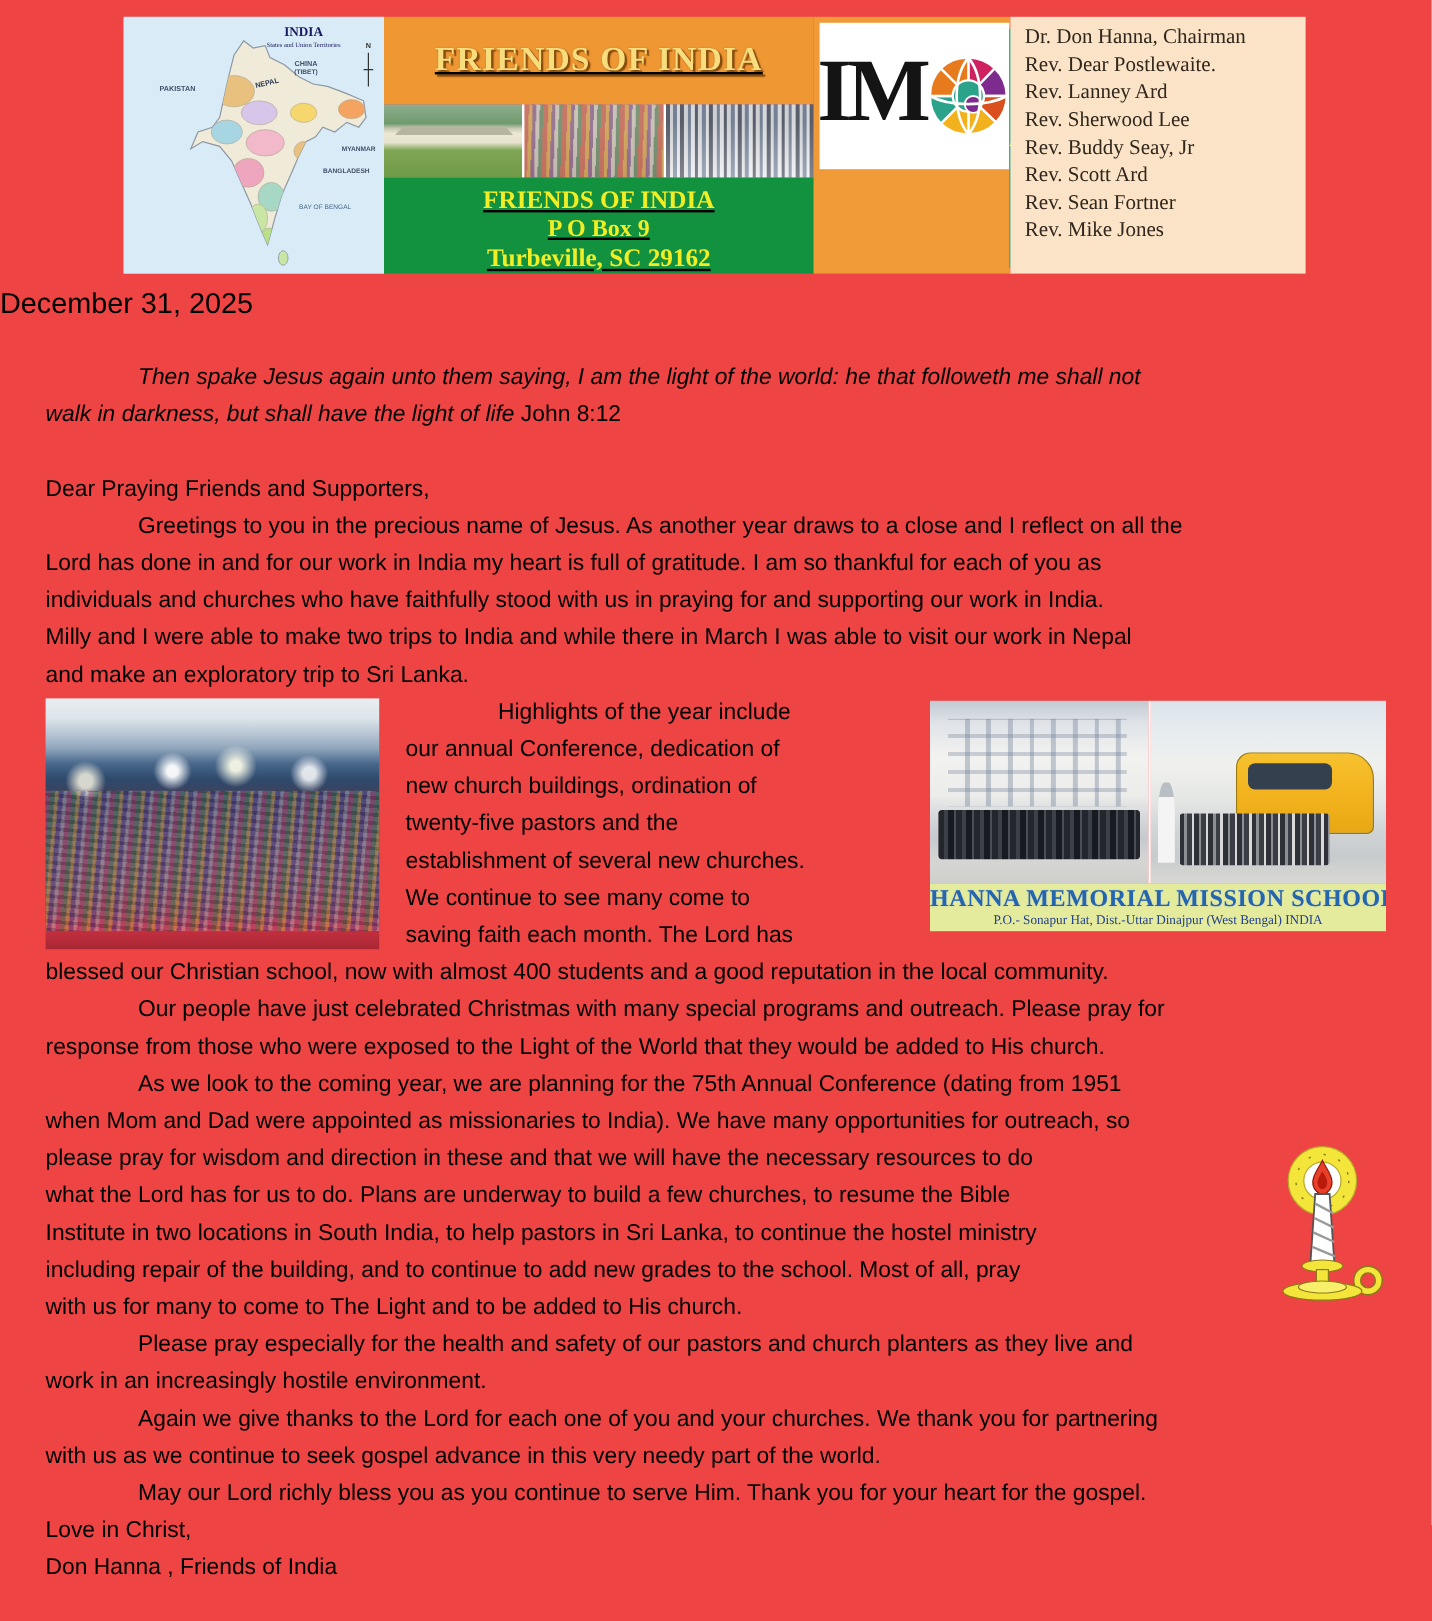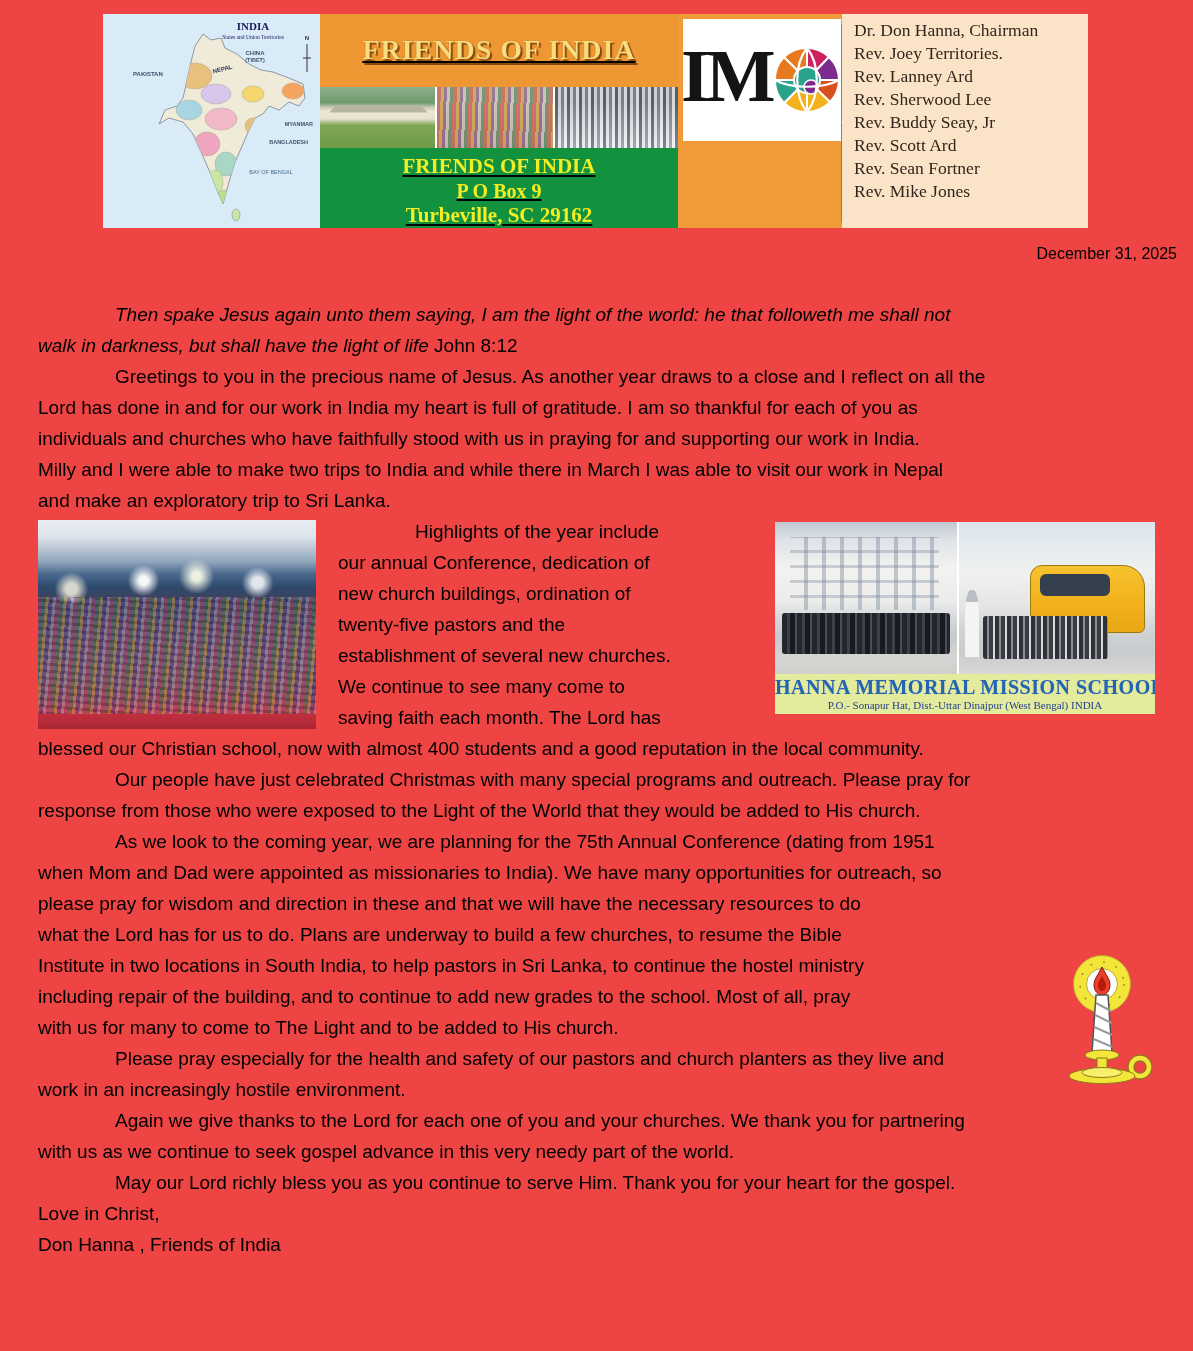--- a/index.html
+++ b/index.html
@@ -48,21 +48,21 @@
     letter-spacing:-4px; color:#141414; line-height:1; margin:-8px 0 0 -2px; }
   .imo-globe { flex:none; margin-left:1px; }
   .imo-address { margin-top:5px; flex:1; background:#2aa98c; color:#cfe23a; text-align:center;
     font-family:"Liberation Serif","DejaVu Serif",serif; font-weight:bold; font-size:16px;
     display:flex; flex-direction:column; justify-content:center; gap:7px; }
 
   .names-panel { width:246px; background:#fbe3c7; box-sizing:border-box; padding:5px 12px; flex:none;
     font-family:"Liberation Serif","DejaVu Serif",serif; font-size:17.5px; line-height:23px; color:#30261c; }
 
   
-  .date-line { margin:10px 16px 0 0; text-align:right; font-size:16px; line-height:31px; }
+  .date-line { margin:10px 0 0 0; text-align:left; font-size:24px; line-height:31px; }
   .body-text { margin:0 38px; width:1117px; }
   .para { margin:0; white-space:pre-line; font-size:19px; line-height:31px; }
   .indent { text-indent:77px; }
   .scripture { margin-top:30px; }
   .scripture .quote { font-style:italic; }
   .salutation { margin-top:31px; }
 
   .mid-section { position:relative; }
   .photo-congregation { float:left; width:278px; height:209px; margin:4px 22px 3px 0; position:relative; overflow:hidden;
     background:
@@ -192,37 +192,38 @@
         </svg>
       </div>
       <div class="imo-address">
         <div>PO Box 5002</div>
         <div>Antioch, TN 37011-5002</div>
       </div>
     </div>
 
     <div class="names-panel">
       <div class="board-name">Dr. Don Hanna, Chairman</div>
-      <div class="board-name">Rev. Joey Territories.</div>
+      <div class="board-name">Rev. Dear Postlewaite.</div>
       <div class="board-name">Rev. Lanney Ard</div>
       <div class="board-name">Rev. Sherwood Lee</div>
       <div class="board-name">Rev. Buddy Seay, Jr</div>
       <div class="board-name">Rev. Scott Ard</div>
       <div class="board-name">Rev. Sean Fortner</div>
       <div class="board-name">Rev. Mike Jones</div>
     </div>
   </div>
 
   <p class="date-line">December 31, 2025</p>
 
   <div class="body-text">
 
     <p class="para indent scripture"><span class="quote">Then spake Jesus again unto them saying, I am the light of the world: he that followeth me shall not
 walk in darkness, but shall have the light of life</span><span class="ref"> John 8:12</span></p>
 
+    <p class="para salutation">Dear Praying Friends and Supporters,</p>
 
     <p class="para indent">Greetings to you in the precious name of Jesus. As another year draws to a close and I reflect on all the
 Lord has done in and for our work in India my heart is full of gratitude. I am so thankful for each of you as
 individuals and churches who have faithfully stood with us in praying for and supporting our work in India.
 Milly and I were able to make two trips to India and while there in March I was able to visit our work in Nepal
 and make an exploratory trip to Sri Lanka.</p>
 
     <div class="mid-section">
       <div class="photo-congregation">
         <div class="crowd-tex"></div>

